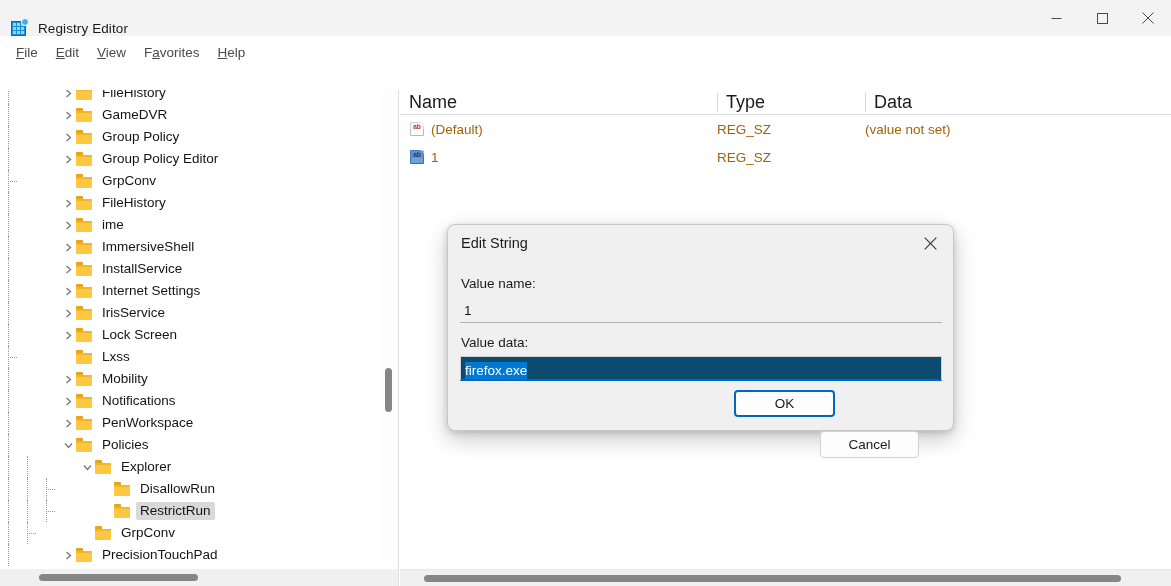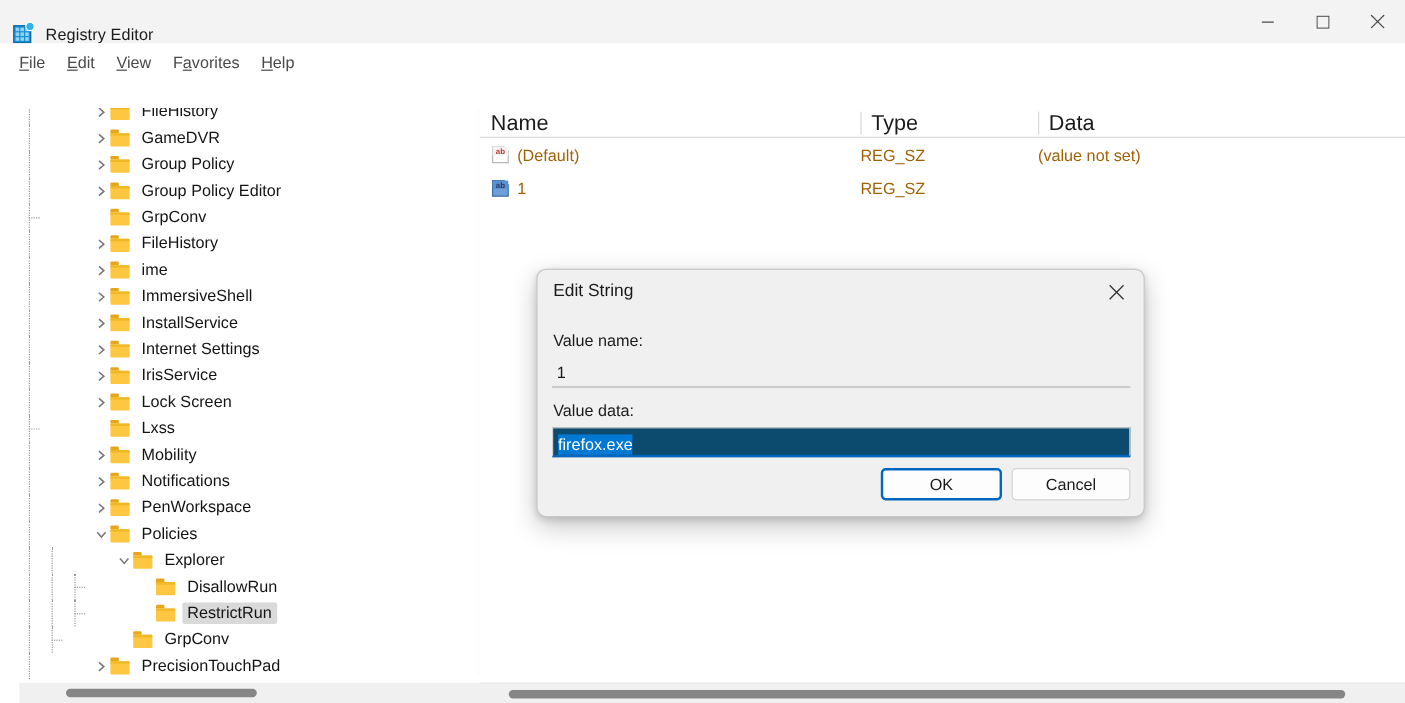--- a/index.html
+++ b/index.html
@@ -95,21 +95,21 @@
 
   
   .content {
     position: absolute; left: 0; top: 90px;
     width: 1171px; height: 496px;
     background: #ffffff;
   }
 
   
   .tree-pane {
-    position: absolute; left: 16px; top: 0;
+    position: absolute; left: 0; top: 0;
     width: 399px; height: 496px;
     background: #ffffff;
     border-right: 1px solid #dfdfdf;
     overflow: hidden;
   }
   .tree-list {
     position: absolute; left: 0; top: -8px;
     width: 381px;
   }
   .tree-row {
@@ -744,17 +744,17 @@
       <div class="dlg-input readonlyish" style="top:73px;">
         <span>1</span>
       </div>
 
       <div class="dlg-label" style="top:110px;">Value data:</div>
       <div class="dlg-input active" style="top:131px;">
         <span class="sel-text">firefox.exe</span>
       </div>
 
       <div class="dlg-btn primary" style="left:286px;width:101px;">OK</div>
-      <div class="dlg-btn" style="left:395px;width:99px;">Cancel</div>
+      <div class="dlg-btn" style="left:372px;width:99px;margin-top:41px;">Cancel</div>
     </div>
   </div>
 
 </div>
 
 </body></html>

